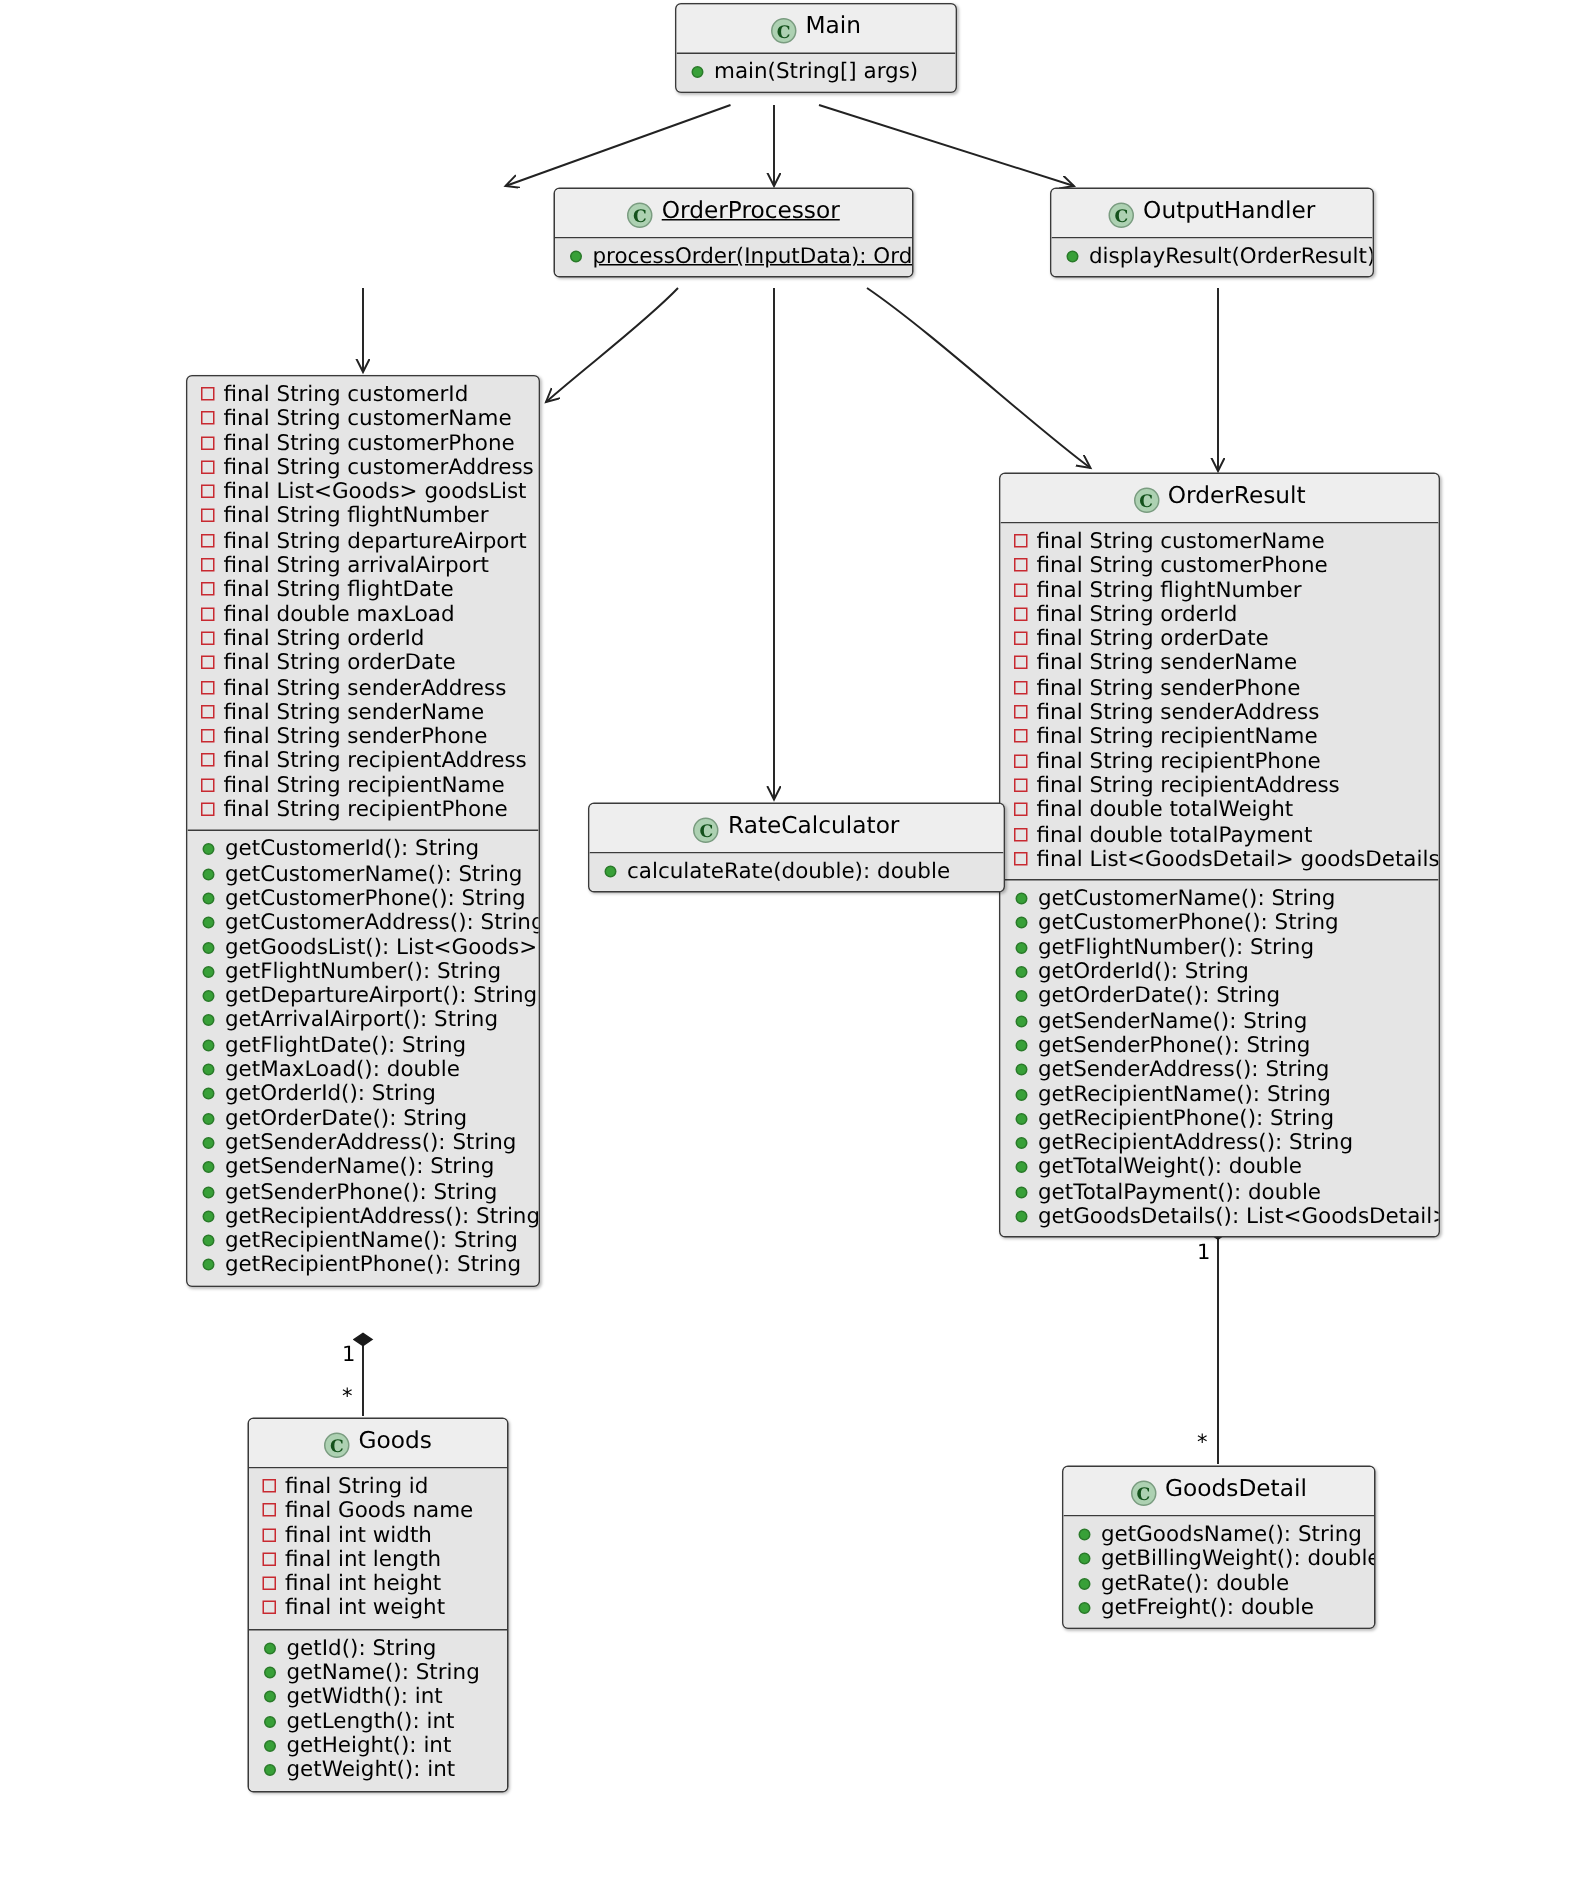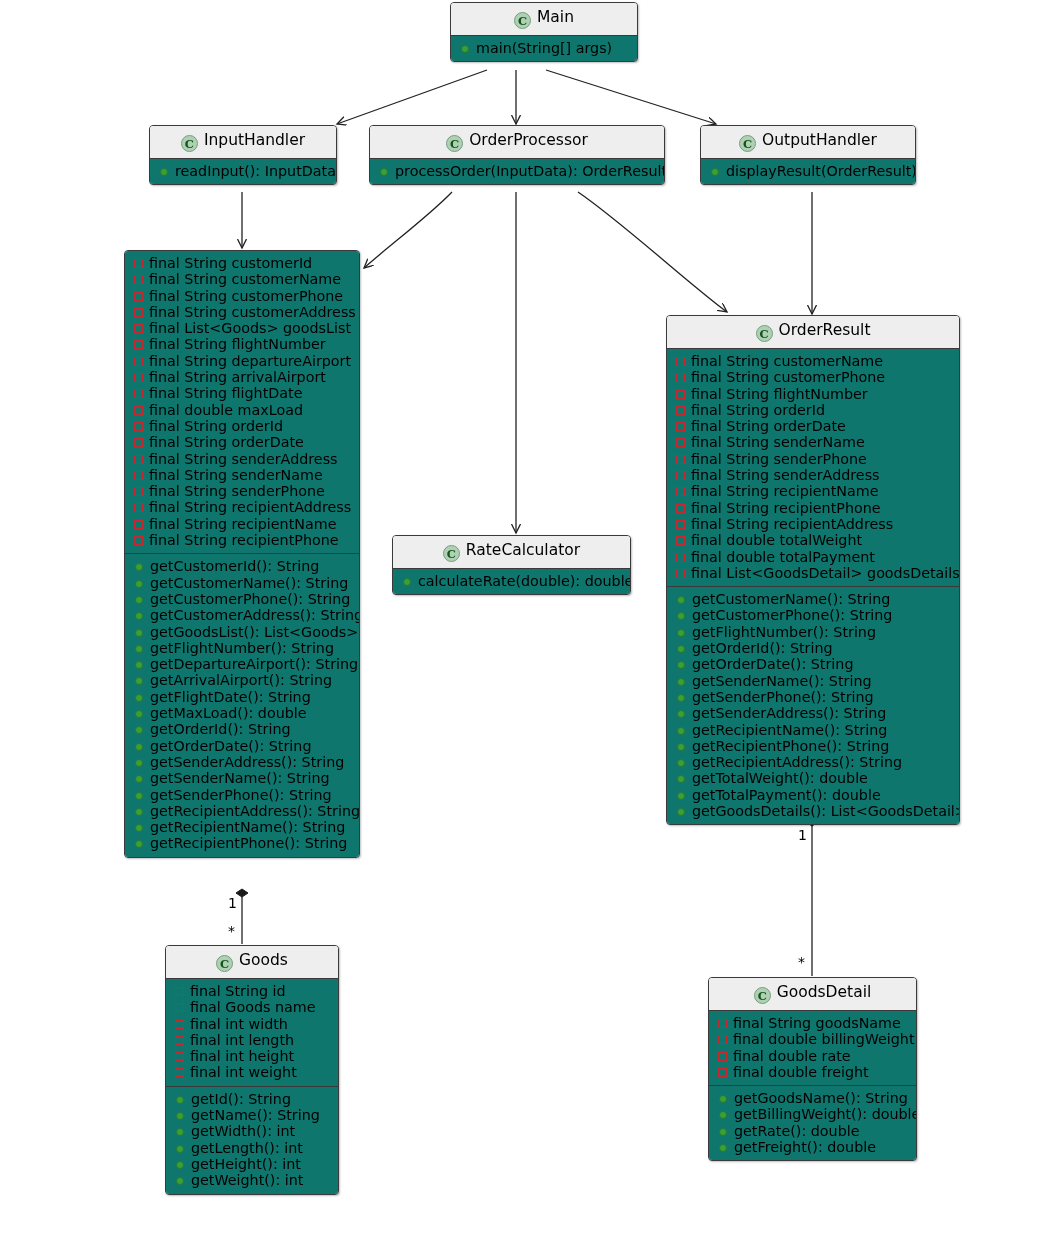--- a/index.html
+++ b/index.html
@@ -53,21 +53,21 @@
     font-size: 11.5px;
     font-weight: bold;
     line-height: 17px;
     text-align: center;
     vertical-align: -3px;
     margin-right: 6px;
     font-family: "DejaVu Serif", serif;
     box-sizing: border-box;
   }
   .uml-section {
-    background: #0f766e;
+    background: #e5e5e5;
     padding: 4px 7px 5px 7px;
   }
   .uml-section + .uml-section {
     border-top: 1px solid #3a3a3a;
   }
   .uml-row {
     font-size: 14.3px;
     line-height: 16.3px;
     color: #000000;
     white-space: nowrap;
@@ -145,30 +145,22 @@
 
   <div class="uml-class" style="left:450px; top:2px; width:188px;">
     <div class="uml-header">
       <span class="cicon">C</span><span>Main</span>
     </div>
     <div class="uml-section">
         <div class="uml-row"><span class="mk mk-public"></span><span>main(String[] args)</span></div>
       </div>
   </div>
 
-  <div class="uml-class" style="left:149px; top:125px; width:188px;">
-    <div class="uml-header">
-      <span class="cicon">C</span><span>InputHandler</span>
-    </div>
-    <div class="uml-section">
-        <div class="uml-row"><span class="mk mk-public"></span><span>readInput(): InputData</span></div>
-      </div>
-  </div>
-
-  <div class="uml-class" style="left:369px; top:125px; width:296px;">
+
+  <div class="uml-class" style="left:369px; top:125px; width:240px;text-decoration:underline;">
     <div class="uml-header">
       <span class="cicon">C</span><span>OrderProcessor</span>
     </div>
     <div class="uml-section">
         <div class="uml-row"><span class="mk mk-public"></span><span>processOrder(InputData): OrderResult</span></div>
       </div>
   </div>
 
   <div class="uml-class" style="left:700px; top:125px; width:216px;">
     <div class="uml-header">
@@ -253,21 +245,21 @@
         <div class="uml-row"><span class="mk mk-public"></span><span>getSenderAddress(): String</span></div>
         <div class="uml-row"><span class="mk mk-public"></span><span>getRecipientName(): String</span></div>
         <div class="uml-row"><span class="mk mk-public"></span><span>getRecipientPhone(): String</span></div>
         <div class="uml-row"><span class="mk mk-public"></span><span>getRecipientAddress(): String</span></div>
         <div class="uml-row"><span class="mk mk-public"></span><span>getTotalWeight(): double</span></div>
         <div class="uml-row"><span class="mk mk-public"></span><span>getTotalPayment(): double</span></div>
         <div class="uml-row"><span class="mk mk-public"></span><span>getGoodsDetails(): List&lt;GoodsDetail&gt;</span></div>
       </div>
   </div>
 
-  <div class="uml-class" style="left:392px; top:535px; width:239px;">
+  <div class="uml-class" style="left:392px; top:535px; width:278px;">
     <div class="uml-header">
       <span class="cicon">C</span><span>RateCalculator</span>
     </div>
     <div class="uml-section">
         <div class="uml-row"><span class="mk mk-public"></span><span>calculateRate(double): double</span></div>
       </div>
   </div>
 
   <div class="uml-class" style="left:165px; top:945px; width:174px;">
     <div class="uml-header">
@@ -289,26 +281,20 @@
         <div class="uml-row"><span class="mk mk-public"></span><span>getHeight(): int</span></div>
         <div class="uml-row"><span class="mk mk-public"></span><span>getWeight(): int</span></div>
       </div>
   </div>
 
   <div class="uml-class" style="left:708px; top:977px; width:209px;">
     <div class="uml-header">
       <span class="cicon">C</span><span>GoodsDetail</span>
     </div>
     <div class="uml-section">
-        <div class="uml-row"><span class="mk mk-private"></span><span>final String goodsName</span></div>
-        <div class="uml-row"><span class="mk mk-private"></span><span>final double billingWeight</span></div>
-        <div class="uml-row"><span class="mk mk-private"></span><span>final double rate</span></div>
-        <div class="uml-row"><span class="mk mk-private"></span><span>final double freight</span></div>
-      </div>
-    <div class="uml-section">
         <div class="uml-row"><span class="mk mk-public"></span><span>getGoodsName(): String</span></div>
         <div class="uml-row"><span class="mk mk-public"></span><span>getBillingWeight(): double</span></div>
         <div class="uml-row"><span class="mk mk-public"></span><span>getRate(): double</span></div>
         <div class="uml-row"><span class="mk mk-public"></span><span>getFreight(): double</span></div>
       </div>
   </div>
 
 </div>
 
 </body></html>

